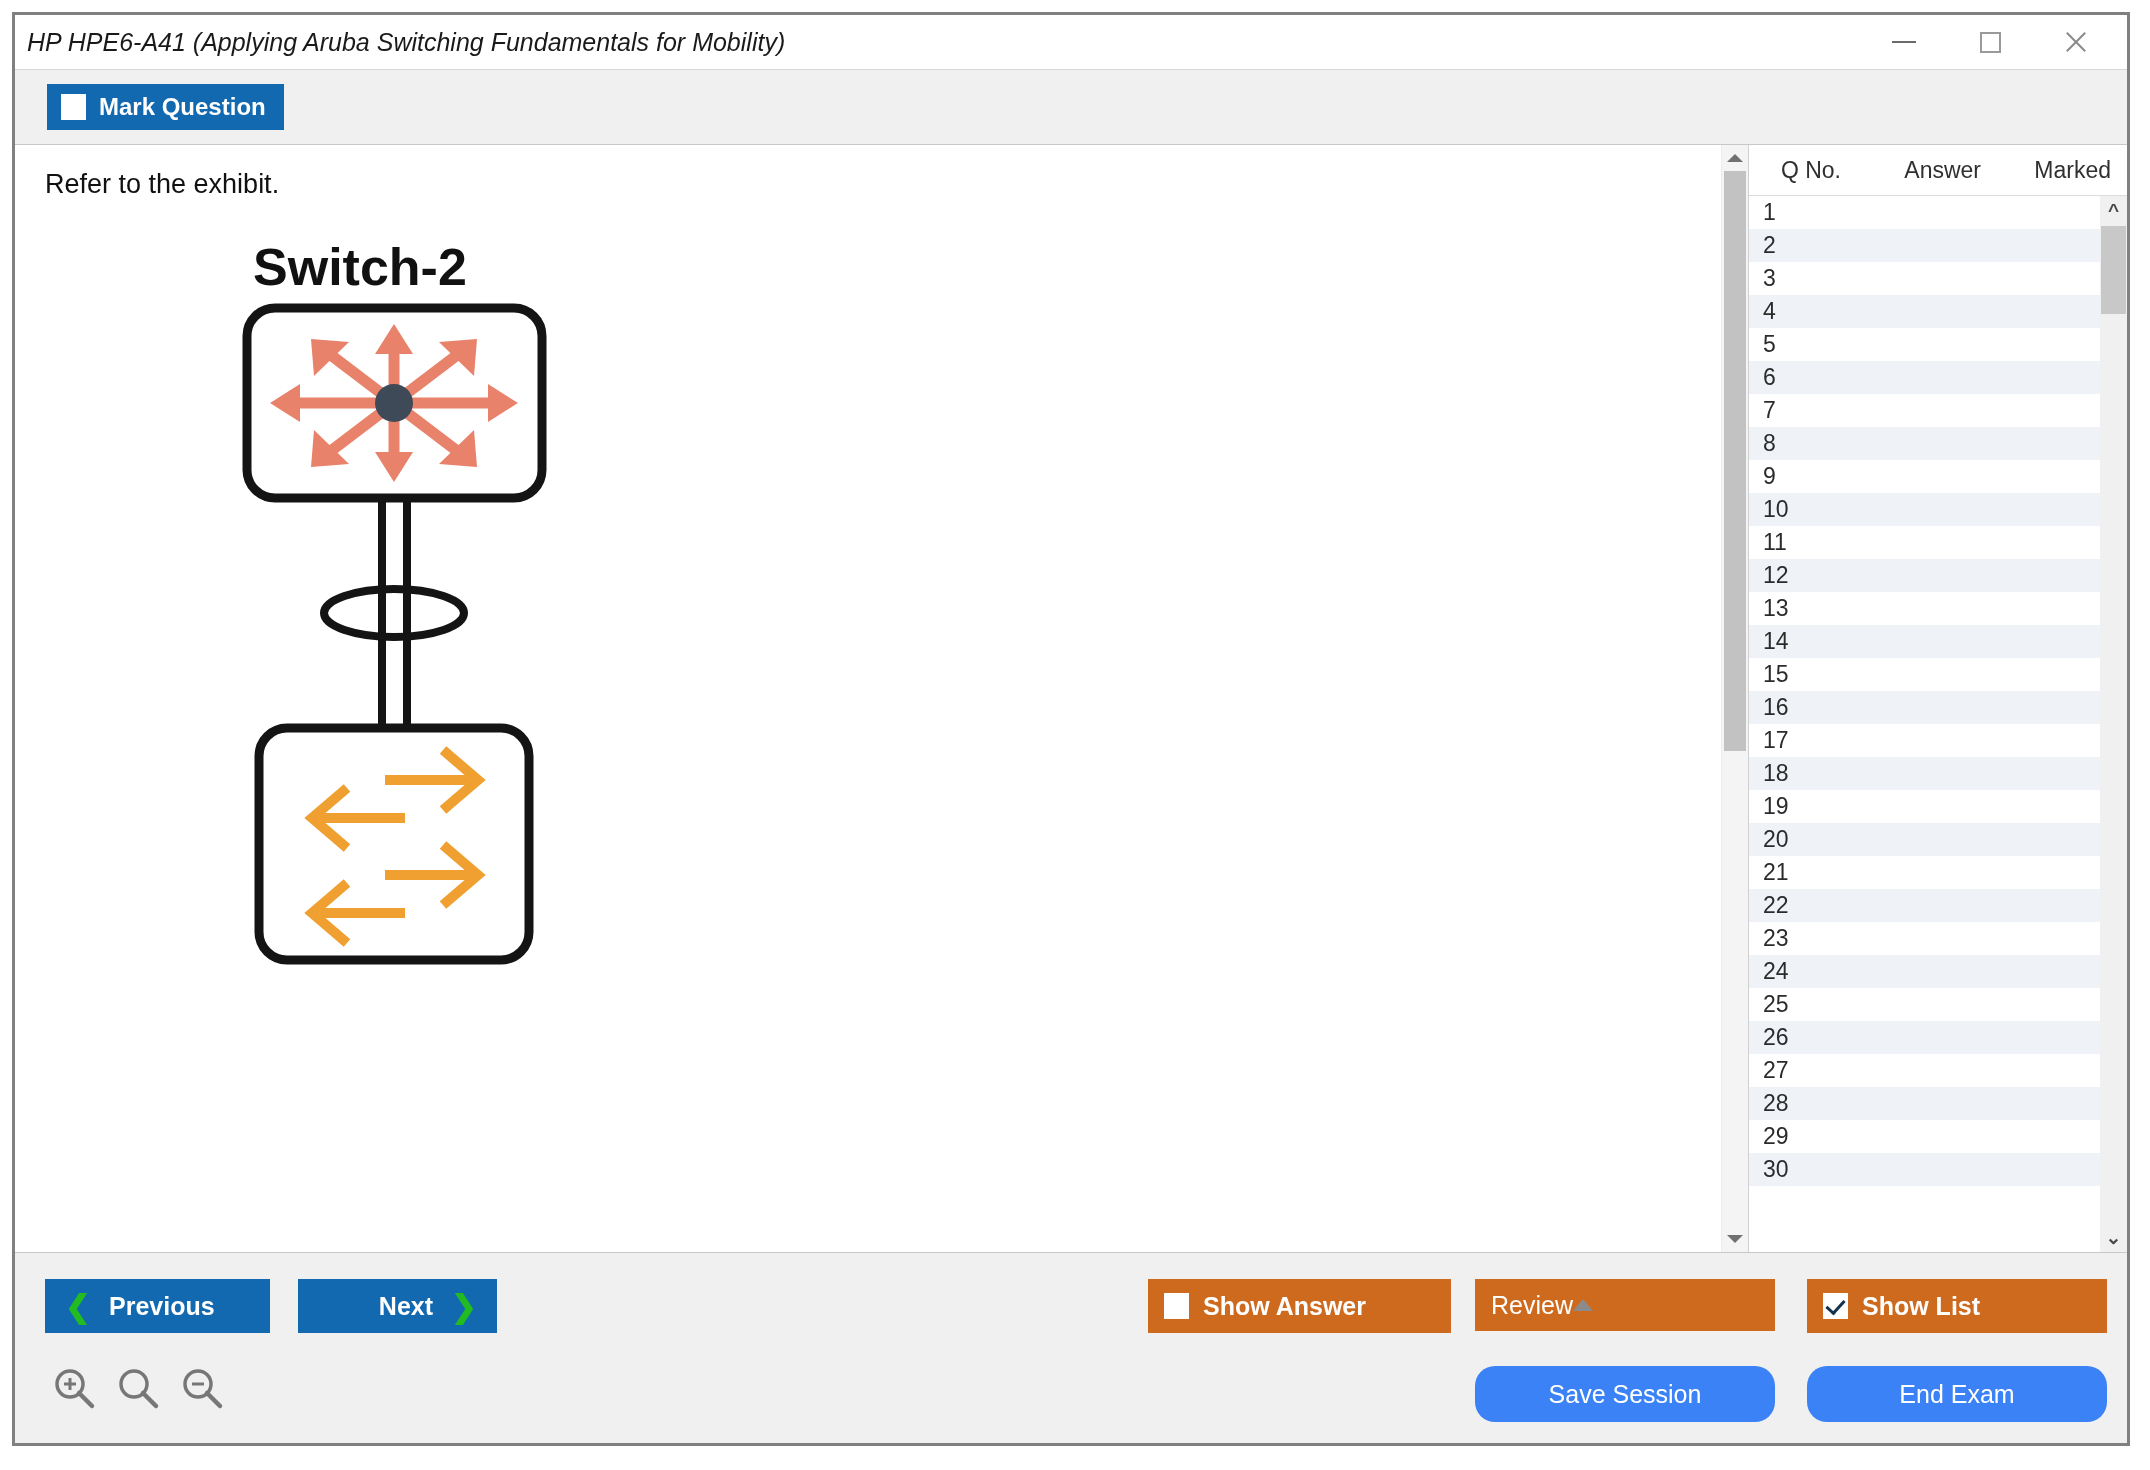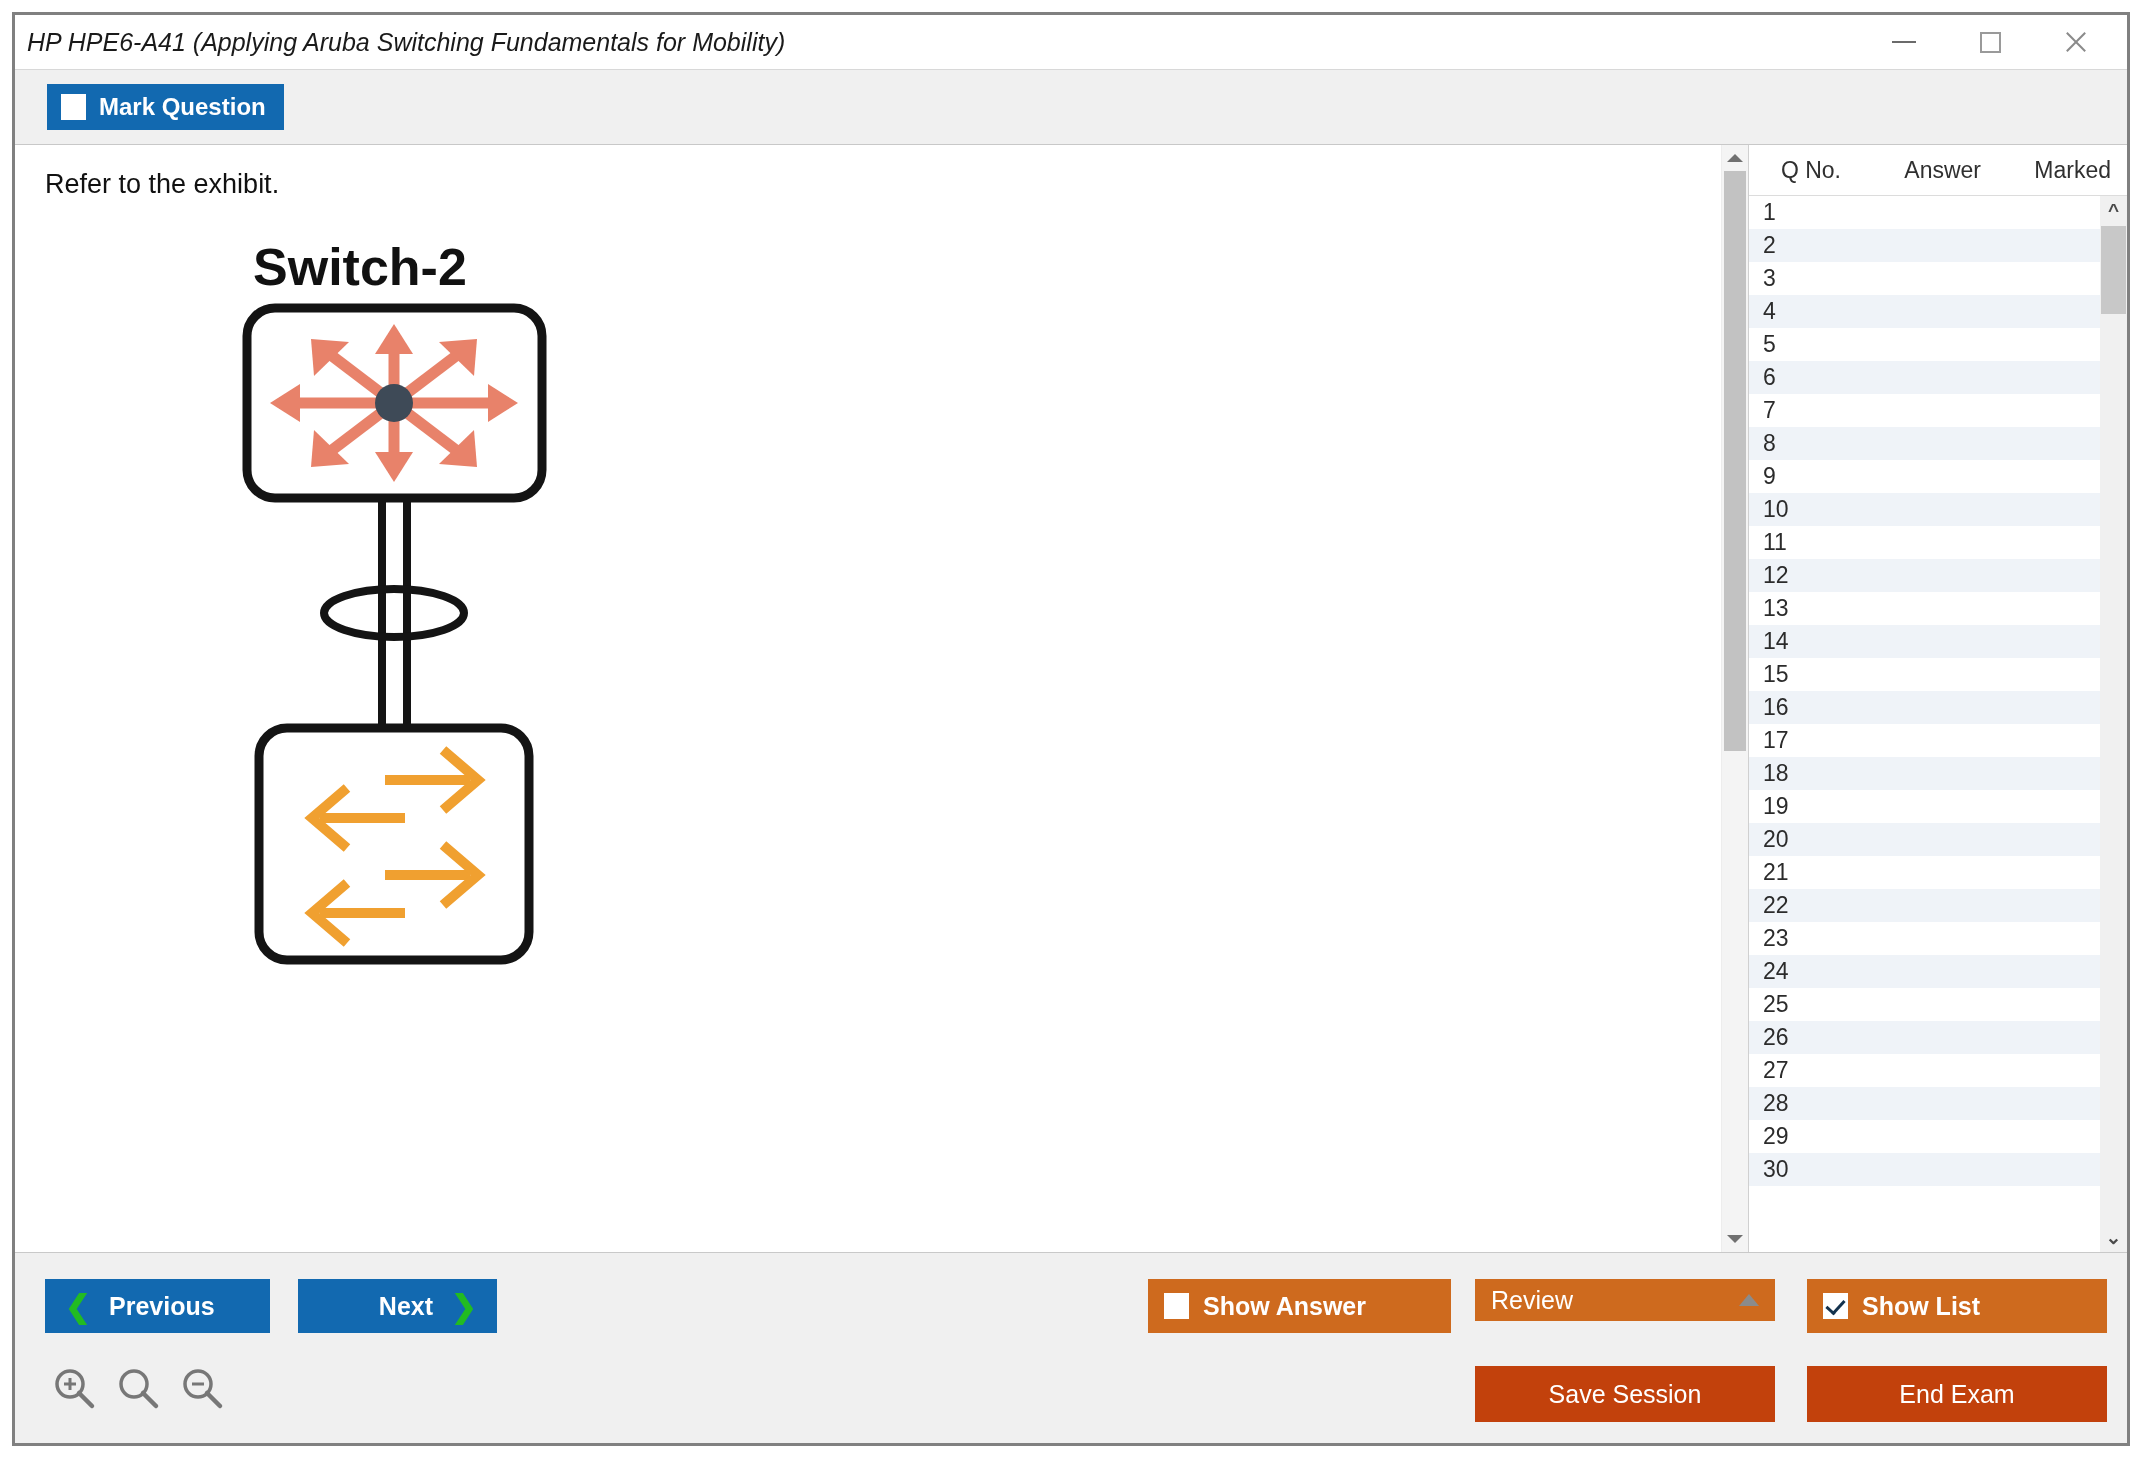--- a/index.html
+++ b/index.html
@@ -234,42 +234,42 @@
     display: flex; align-items: center;
     font-size: 25px; font-weight: bold;
     color: #ffffff;
     cursor: pointer;
     border: none;
     box-sizing: border-box;
     font-family: "Liberation Sans", sans-serif;
   }
   .btn-blue   { background: #1269b0; }
   .btn-orange { background: #ce6a1e; }
-  .btn-navy   { background: #c2410c; }
+  .btn-navy   { background: #3b82f6; border-radius: 20px; }
 
   #btn-previous {
     left: 30px; top: 26px; width: 225px; height: 54px;
     padding-left: 20px; gap: 18px;
   }
   #btn-next {
     left: 283px; top: 26px; width: 199px; height: 54px;
     padding-right: 20px; gap: 18px; justify-content: flex-end;
   }
   .chev-green {
     color: #22bb22; font-size: 31px; font-weight: bold; line-height: 1;
   }
 
   #btn-show-answer {
     left: 1133px; top: 26px; width: 303px; height: 54px;
     padding-left: 16px; gap: 14px;
   }
   #btn-review {
-    left: 1460px; top: 26px; width: 300px; height: 42px;
+    left: 1460px; top: 26px; width: 300px; height: 52px;
     padding-left: 16px; padding-right: 16px;
-    justify-content: space-between; font-weight: normal;
+    justify-content: flex-start; font-weight: normal;
   }
   .tri-up-gray {
     width: 0; height: 0;
     border-left: 10px solid transparent;
     border-right: 10px solid transparent;
     border-bottom: 12px solid #8b8b8b;
   }
   #btn-show-list {
     left: 1792px; top: 26px; width: 300px; height: 54px;
     padding-left: 16px; gap: 14px;

